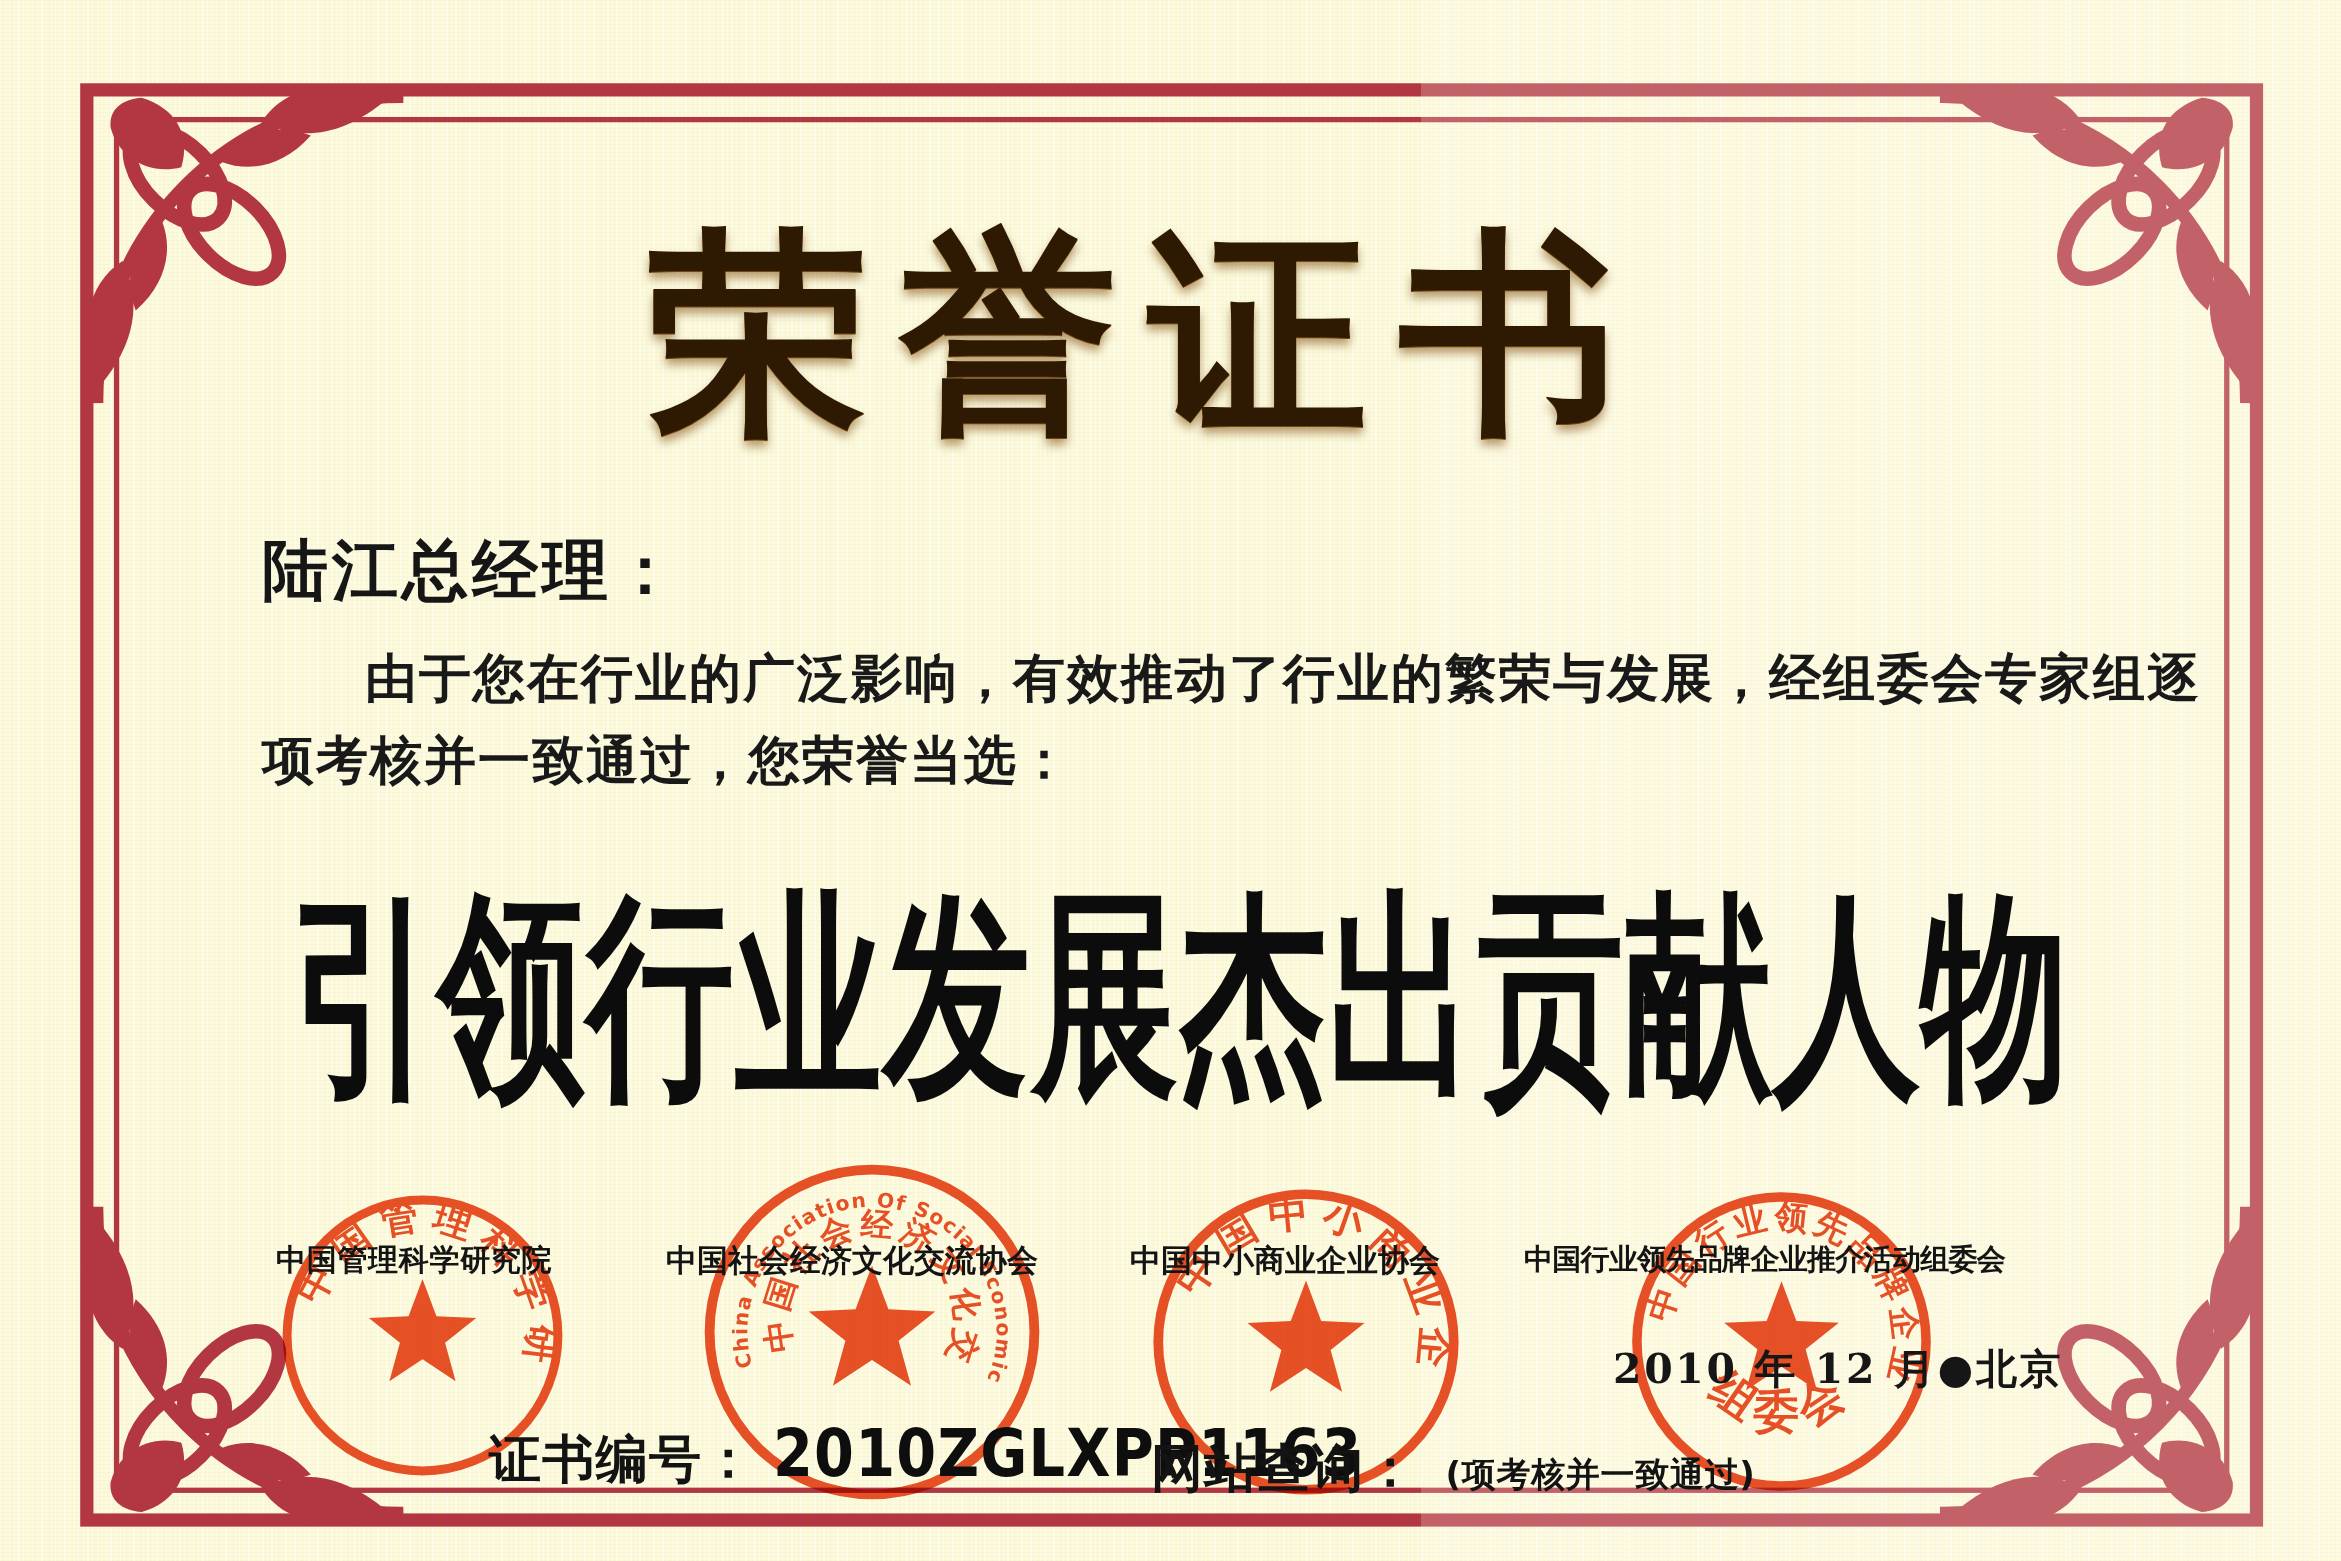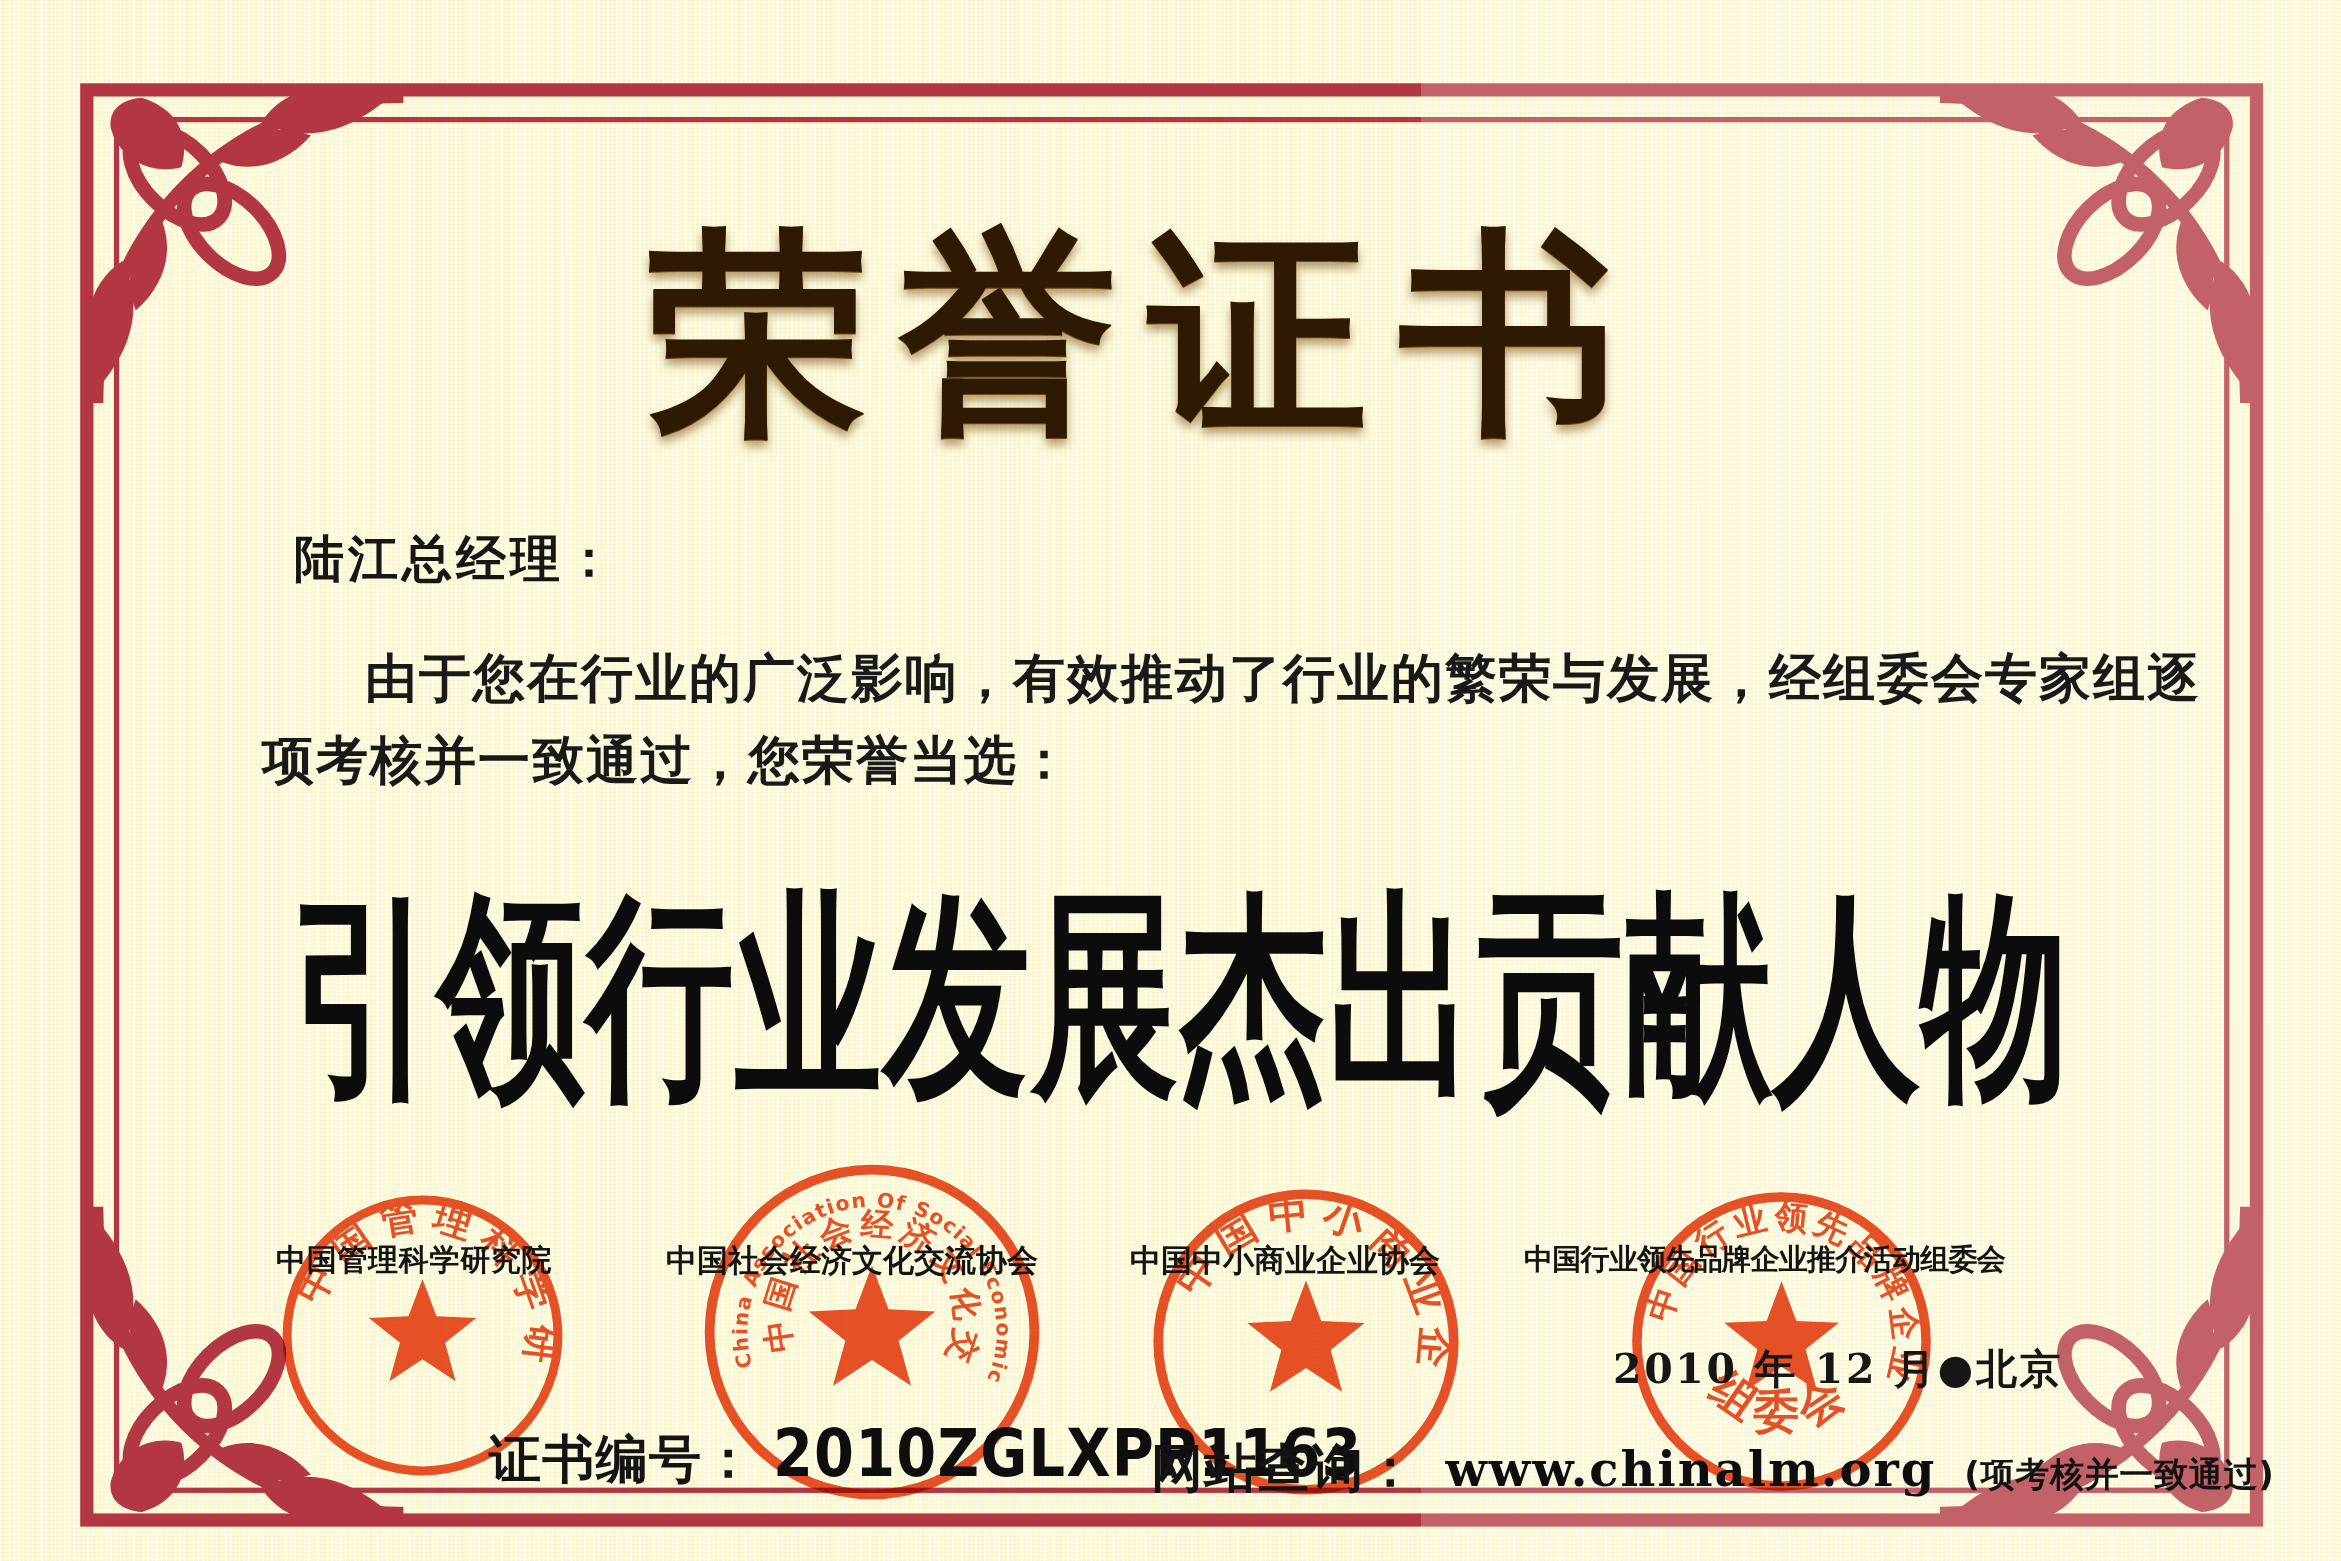--- a/index.html
+++ b/index.html
@@ -25,23 +25,22 @@
     text-align:center;
     font-family:"DejaVu Serif","Liberation Serif",serif;
     font-size:218px;line-height:1.12;font-weight:900;
     letter-spacing:32px;padding-left:32px;box-sizing:border-box;
     color:#2E1A03;
     text-shadow:0 6.6px 9.3px rgba(125,77,16,.55), 0 1.3px 0 #6b420c;
     z-index:4;
   }
   .recipient{
     position:absolute;left:262px;top:526px;
-    font-size:50px;font-weight:700;color:#161616;letter-spacing:4px;
+    font-size:66px;font-weight:700;color:#161616;letter-spacing:4px;
     z-index:4;
-    margin-left:32px;
   }
   .body-line{position:absolute;font-size:52px;font-weight:700;color:#191919;letter-spacing:2px;z-index:4;}
   .body-line.l1{left:365px;top:644px;}
   .body-line.l2{left:262px;top:726px;}
   .award{
     position:absolute;left:290px;top:851px;
     font-size:147px;font-weight:900;color:#0c0c0c;letter-spacing:1.3px;
     transform:scale(1,1.5);transform-origin:0 0;white-space:nowrap;
     z-index:4;
   }
@@ -173,18 +172,17 @@
 
   <div class="date-line">2010 年 12 月●北京</div>
 
   <div class="certno">
     <span class="lbl">证书编号：</span>
     <span class="num">2010ZGLXPP1163</span>
   </div>
 
   <div class="website">
     <span class="lbl">网站查询：</span>
-    <span class="url">www.chinalm.org</span>
     <span class="note">(项考核并一致通过)</span>
   </div>
 
 </div>
 
 
 </body></html>

